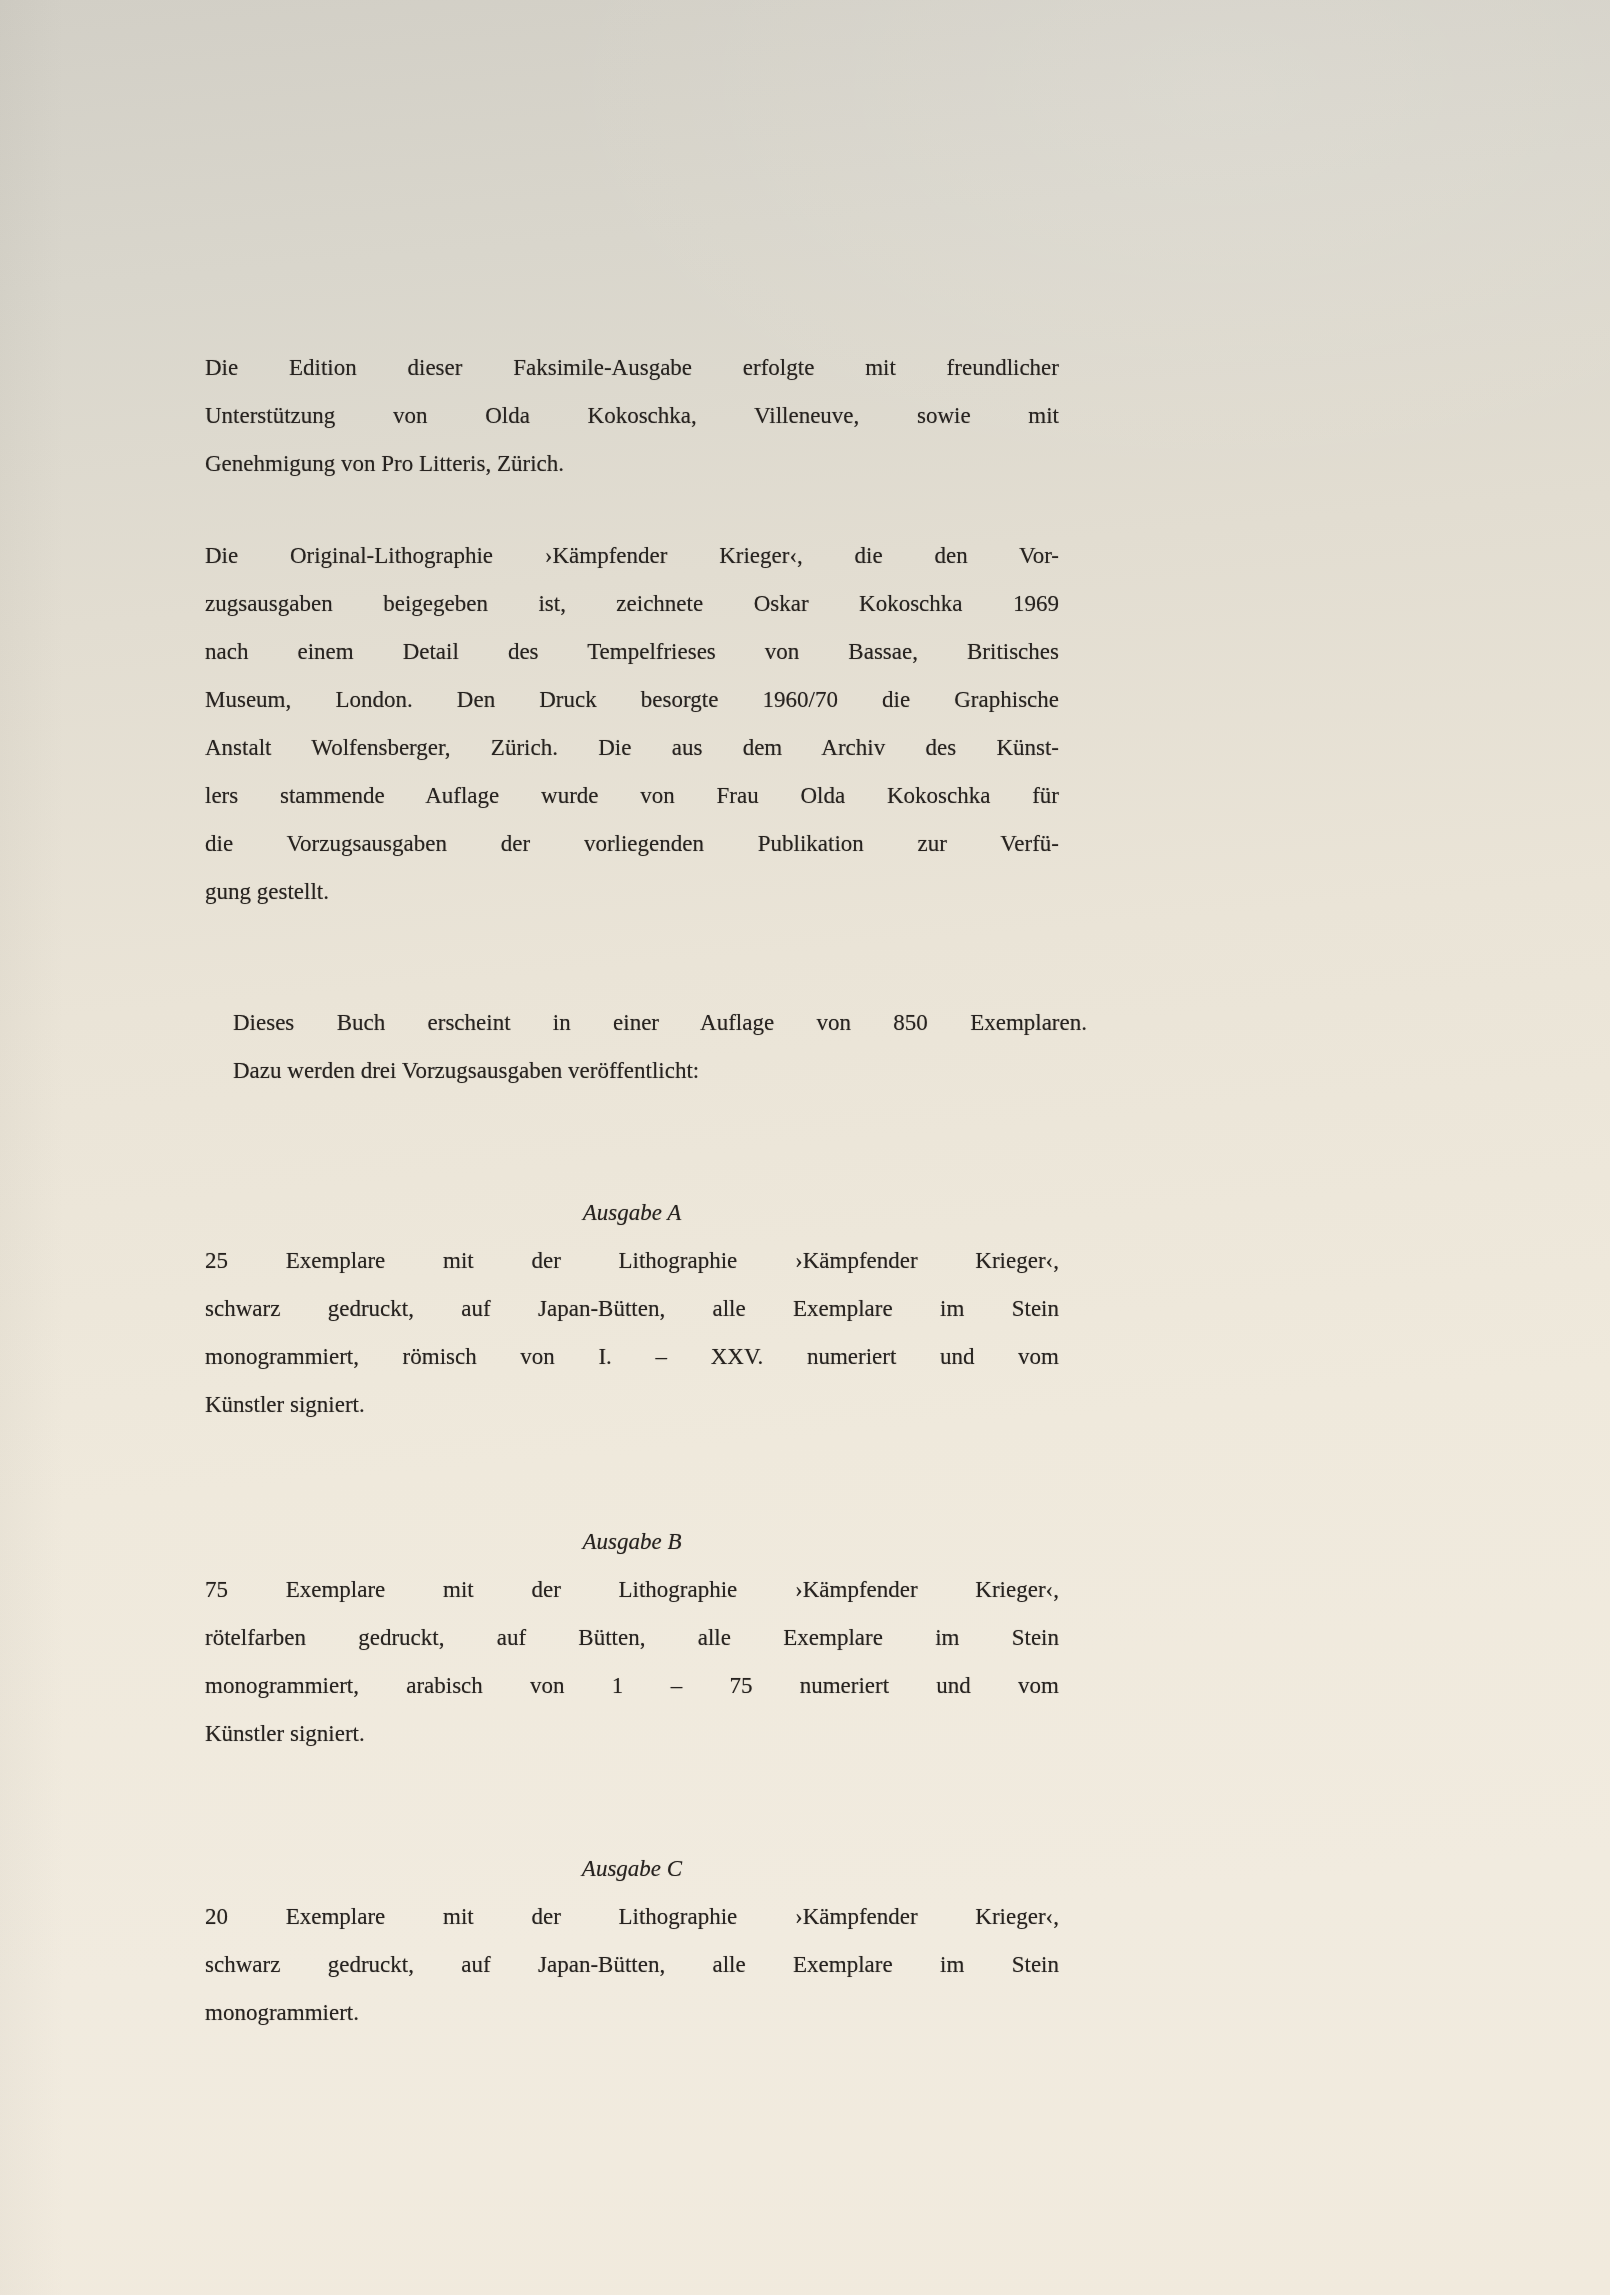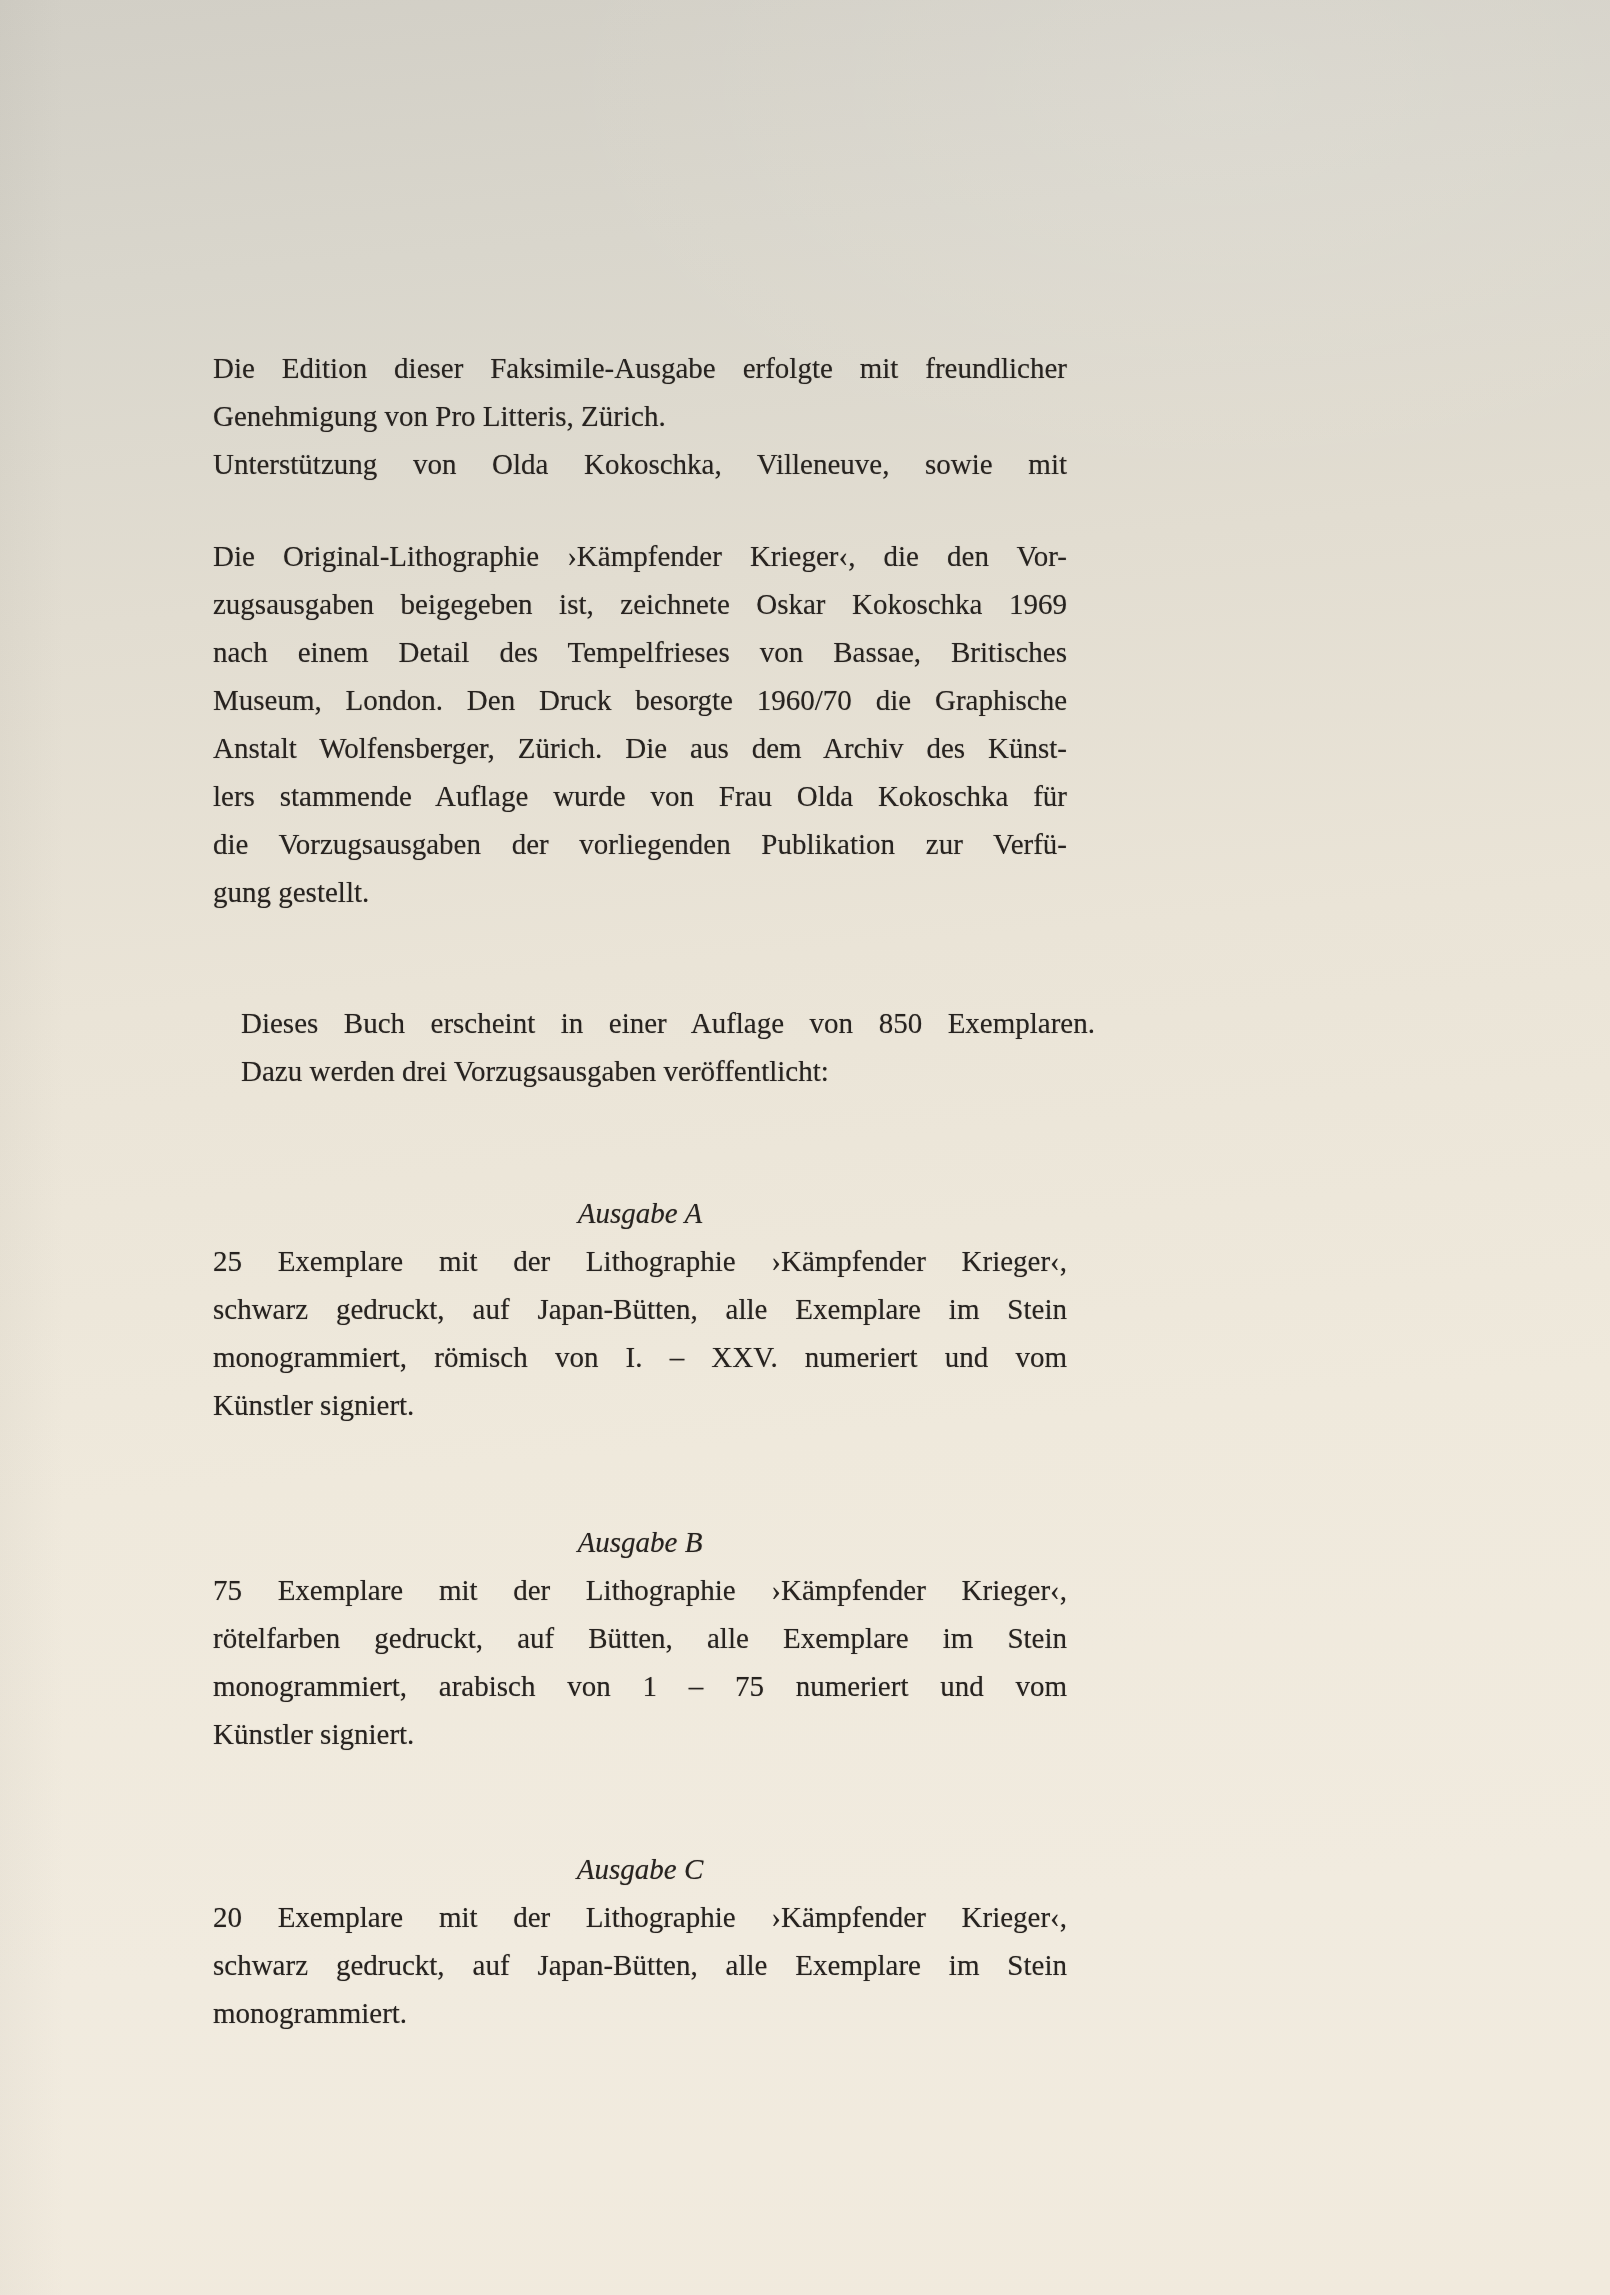--- a/index.html
+++ b/index.html
@@ -22,23 +22,23 @@
         var(--paper-top) 0%,
         #d9d6cc 12%,
         #e2ddd1 26%,
         var(--paper-mid) 42%,
         #efe9dc 62%,
         var(--paper-bottom) 82%,
         #f1eadd 100%);
   }
   .block{
     position:absolute;
-    left:213px;
+    left:205px;
     width:854px;
-    font-size:29px;
+    font-size:23px;
     line-height:48px;
     color:var(--ink);
     text-shadow:0 0 1px rgba(45,40,34,0.45);
   }
   .b0{top:344px;}
   .b1{top:532px;}
   .b2{top:999px;margin-left:28px;}
   .b3{top:1189px;}
   .b4{top:1518px;}
   .b5{top:1845px;}
@@ -54,22 +54,22 @@
     font-style:italic;
     text-align:center;
   }
 </style>
 </head>
 <body>
 
 <div class="page">
   <section class="block b0">
       <div class="line">Die Edition dieser Faksimile-Ausgabe erfolgte mit freundlicher</div>
+      <div class="line">Unterstützung von Olda Kokoschka, Villeneuve, sowie mit</div>
       <div class="line last">Genehmigung von Pro Litteris, Zürich.</div>
-      <div class="line">Unterstützung von Olda Kokoschka, Villeneuve, sowie mit</div>
     </section>
   <section class="block b1">
       <div class="line">Die Original-Lithographie ›Kämpfender Krieger‹, die den Vor-</div>
       <div class="line">zugsausgaben beigegeben ist, zeichnete Oskar Kokoschka 1969</div>
       <div class="line">nach einem Detail des Tempelfrieses von Bassae, Britisches</div>
       <div class="line">Museum, London. Den Druck besorgte 1960/70 die Graphische</div>
       <div class="line">Anstalt Wolfensberger, Zürich. Die aus dem Archiv des Künst-</div>
       <div class="line">lers stammende Auflage wurde von Frau Olda Kokoschka für</div>
       <div class="line">die Vorzugsausgaben der vorliegenden Publikation zur Verfü-</div>
       <div class="line last">gung gestellt.</div>

